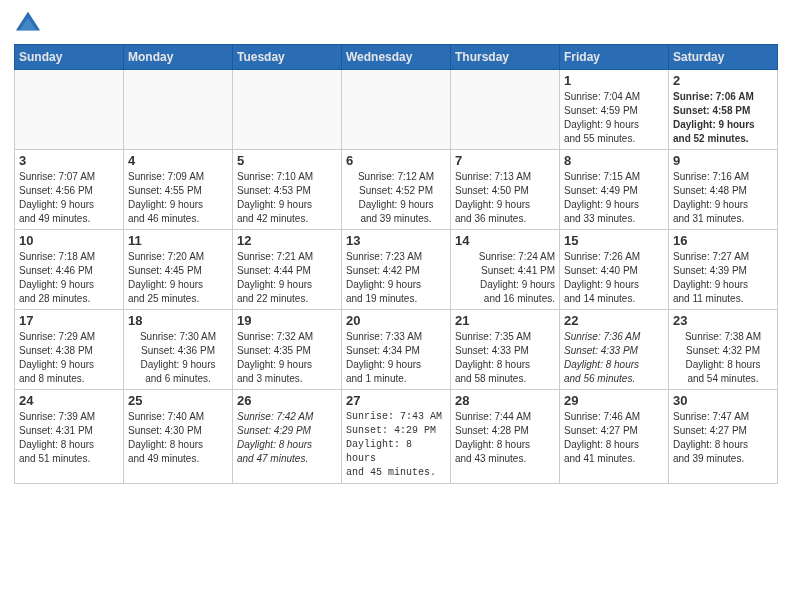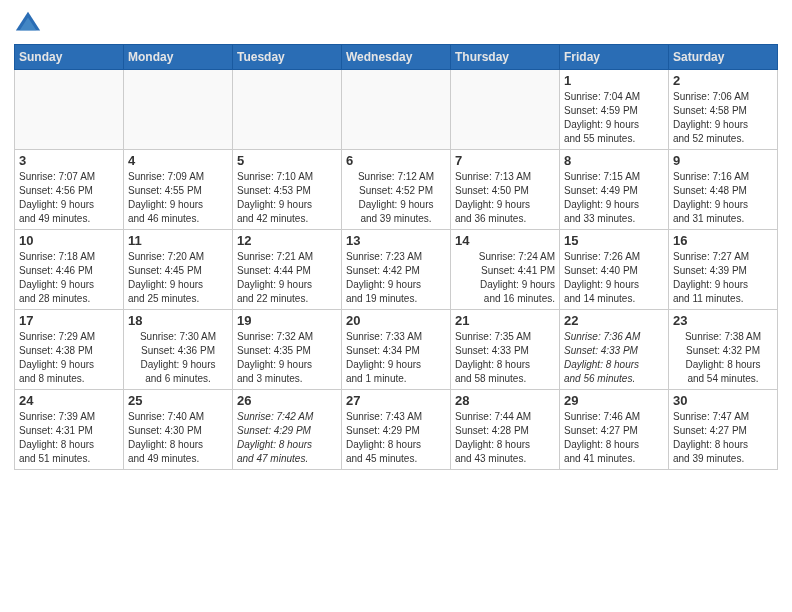--- a/index.html
+++ b/index.html
@@ -133,21 +133,21 @@
           <td class="empty"></td>
           <td>
             <span class="day-num">1</span>
             <div class="day-info" style="white-space: pre-line;">Sunrise: 7:04 AM
 Sunset: 4:59 PM
 Daylight: 9 hours
 and 55 minutes.</div>
           </td>
           <td>
             <span class="day-num">2</span>
-            <div class="day-info" style="white-space: pre-line;">Sunrise: 7:06 AM
+            <div class="day-info" style="white-space: pre-line; font-weight: bold;">Sunrise: 7:06 AM
 Sunset: 4:58 PM
 Daylight: 9 hours
 and 52 minutes.</div>
           </td>
         </tr>
         <tr>
           <td>
             <span class="day-num">3</span>
             <div class="day-info" style="white-space: pre-line;">Sunrise: 7:07 AM
 Sunset: 4:56 PM
@@ -316,21 +316,21 @@
           </td>
           <td>
             <span class="day-num">26</span>
             <div class="day-info" style="white-space: pre-line; font-style: italic;">Sunrise: 7:42 AM
 Sunset: 4:29 PM
 Daylight: 8 hours
 and 47 minutes.</div>
           </td>
           <td>
             <span class="day-num">27</span>
-            <div class="day-info" style="white-space: pre-line;">Sunrise: 7:43 AM
+            <div class="day-info" style="white-space: pre-line; font-family: Liberation Mono, monospace;">Sunrise: 7:43 AM
 Sunset: 4:29 PM
 Daylight: 8 hours
 and 45 minutes.</div>
           </td>
           <td>
             <span class="day-num">28</span>
             <div class="day-info" style="white-space: pre-line;">Sunrise: 7:44 AM
 Sunset: 4:28 PM
 Daylight: 8 hours
 and 43 minutes.</div>

